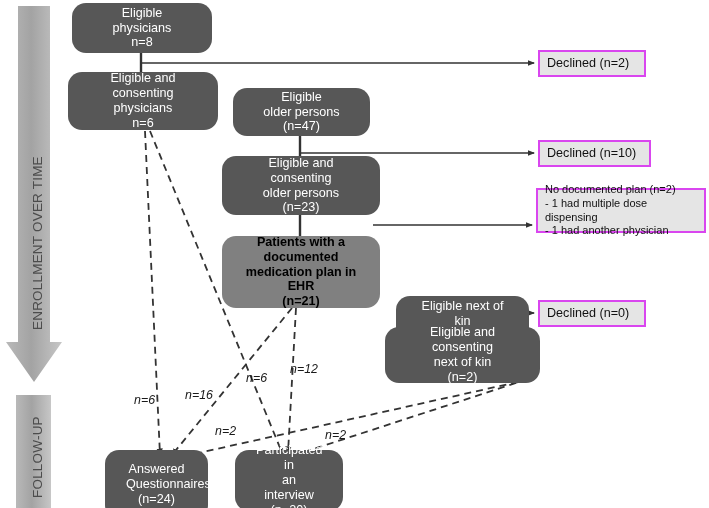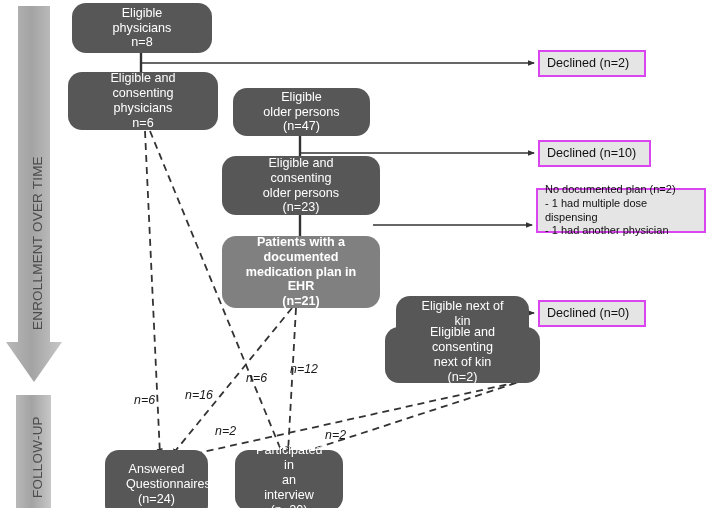--- a/index.html
+++ b/index.html
@@ -30,21 +30,21 @@
     color:#ffffff;
     display:flex;
     align-items:center;
     justify-content:center;
     text-align:center;
     line-height:1.18;
     padding:3px 21px;
     background:#575757;
     font-size:12.6px;
   }
-  .node.light{background:#808080;color:#ffffff;font-weight:bold;}
+  .node.light{background:#808080;color:#000000;font-weight:bold;}
   .node span{display:block;width:100%;white-space:pre-line;}
 
   
   .outline-node{
     position:absolute;
     box-sizing:border-box;
     border:2px solid #d946ef;
     background:#e5e5e5;
     color:#111111;
     font-size:12.6px;

